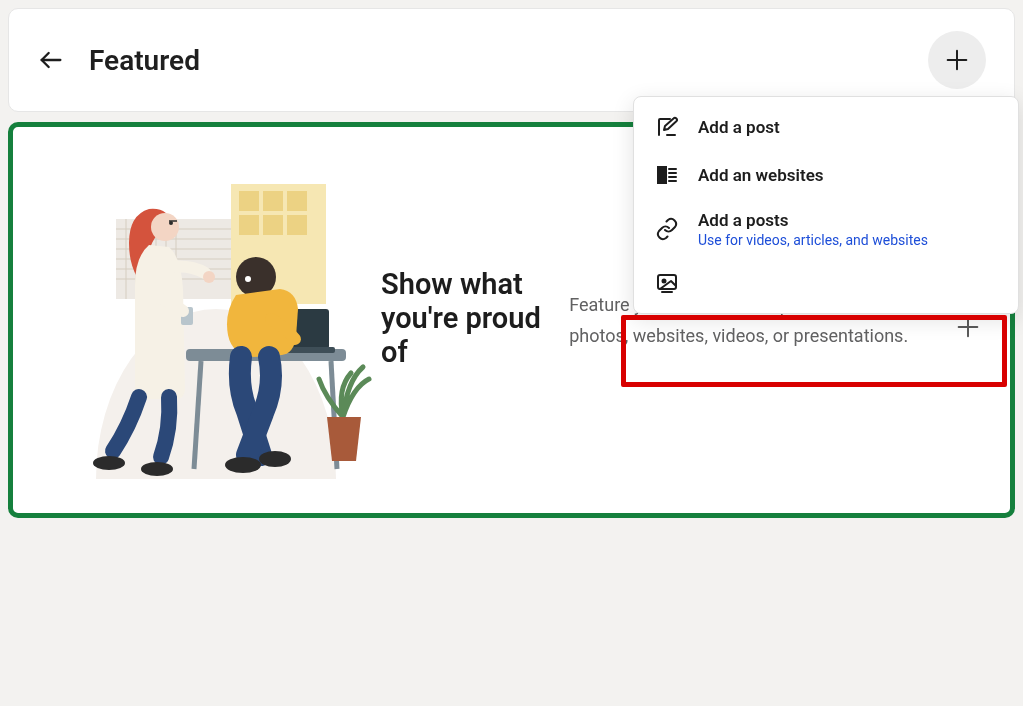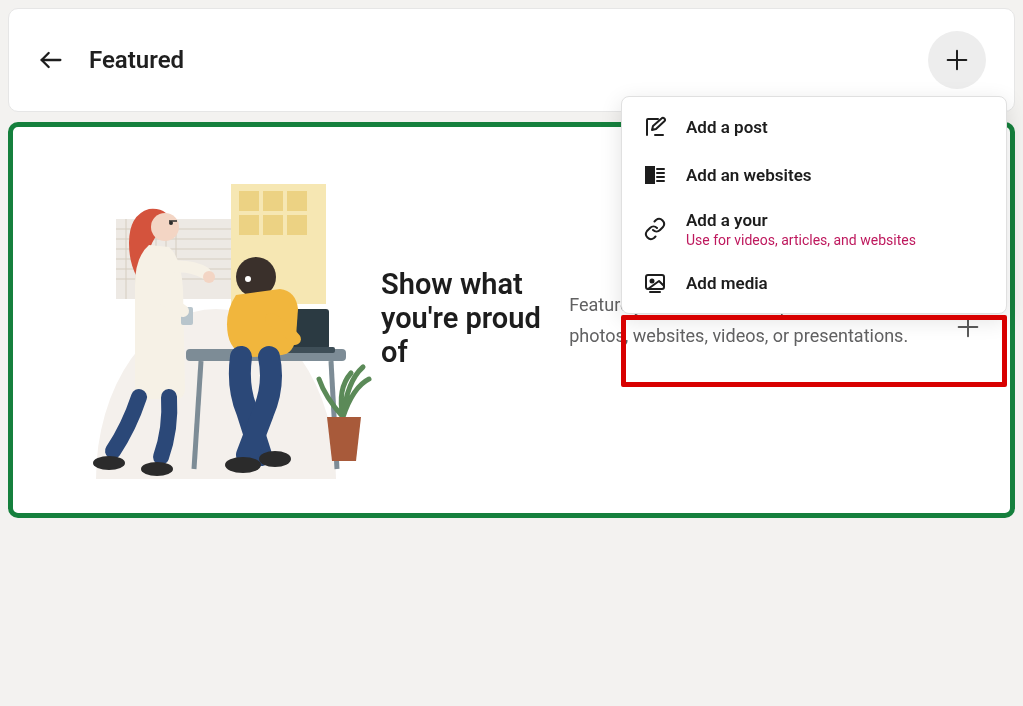--- a/index.html
+++ b/index.html
@@ -26,21 +26,21 @@
       gap: 24px;
       position: relative;
     }
     .back-arrow {
       display: inline-flex;
       align-items: center;
       justify-content: center;
       cursor: pointer;
     }
     .header-title {
-      font-size: 24px;
+      font-size: 28px;
       font-weight: 600;
     }
     .plus-circle {
       margin-left: auto;
       width: 58px;
       height: 58px;
       background: #ededed;
       border-radius: 50%;
       display: flex;
       align-items: center;
@@ -75,21 +75,21 @@
       margin-top: 14px;
       max-width: 420px;
     }
     .bottom-plus {
       margin-top: 30px;
       cursor: pointer;
     }
     .dropdown {
       position: absolute;
       top: 96px;
-      right: 16px;
+      right: 4px;
       width: 386px;
       background: #fff;
       border: 1px solid #e0e0e0;
       border-radius: 8px;
       box-shadow: 0 6px 22px rgba(0,0,0,0.12);
       padding: 6px 0;
       z-index: 20;
     }
     .dropdown-item {
       display: flex;
@@ -106,21 +106,21 @@
       align-items:center;
       justify-content:center;
     }
     .dropdown-texts .dd-title {
       font-size: 17px;
       font-weight: 600;
       color: #1d1d1d;
     }
     .dropdown-texts .dd-sub {
       font-size: 14px;
-      color: #be185d;
+      color: #1d4ed8;
       margin-top: 2px;
     }
     .highlight-box {
       position: absolute;
       border: 5px solid #d80000;
       top: 315px;
       right: 16px;
       width: 386px;
       height: 72px;
       z-index: 30;
@@ -179,36 +179,35 @@
   </div>
 
   <div class="dropdown-item">
     <span class="dropdown-icon">
       <svg width="24" height="24" viewBox="0 0 24 24" fill="none" stroke="#1d1d1d" stroke-width="2" stroke-linecap="round" stroke-linejoin="round">
         <path d="M10 13a5 5 0 0 0 7 0l3-3a5 5 0 0 0-7-7l-1.5 1.5"></path>
         <path d="M14 11a5 5 0 0 0-7 0l-3 3a5 5 0 0 0 7 7l1.5-1.5"></path>
       </svg>
     </span>
     <div class="dropdown-texts">
-      <div class="dd-title">Add a your</div>
+      <div class="dd-title">Add a posts</div>
       <div class="dd-sub">Use for videos, articles, and websites</div>
     </div>
   </div>
 
   <div class="dropdown-item">
     <span class="dropdown-icon">
       <svg width="24" height="24" viewBox="0 0 24 24" fill="none" stroke="#1d1d1d" stroke-width="2" stroke-linecap="round" stroke-linejoin="round">
         <rect x="3" y="4" width="18" height="14" rx="2"></rect>
         <circle cx="9" cy="10" r="1.5" fill="#1d1d1d"></circle>
         <path d="M21 15l-5-5L5 18"></path>
         <line x1="7" y1="21" x2="17" y2="21"></line>
       </svg>
     </span>
     <div class="dropdown-texts">
-      <div class="dd-title">Add media</div>
     </div>
   </div>
 </div>
 
 <div class="highlight-box"></div>
 
 <div class="content-card">
   <div class="illustration">
     <svg width="340" height="330" viewBox="0 0 340 330">
 

